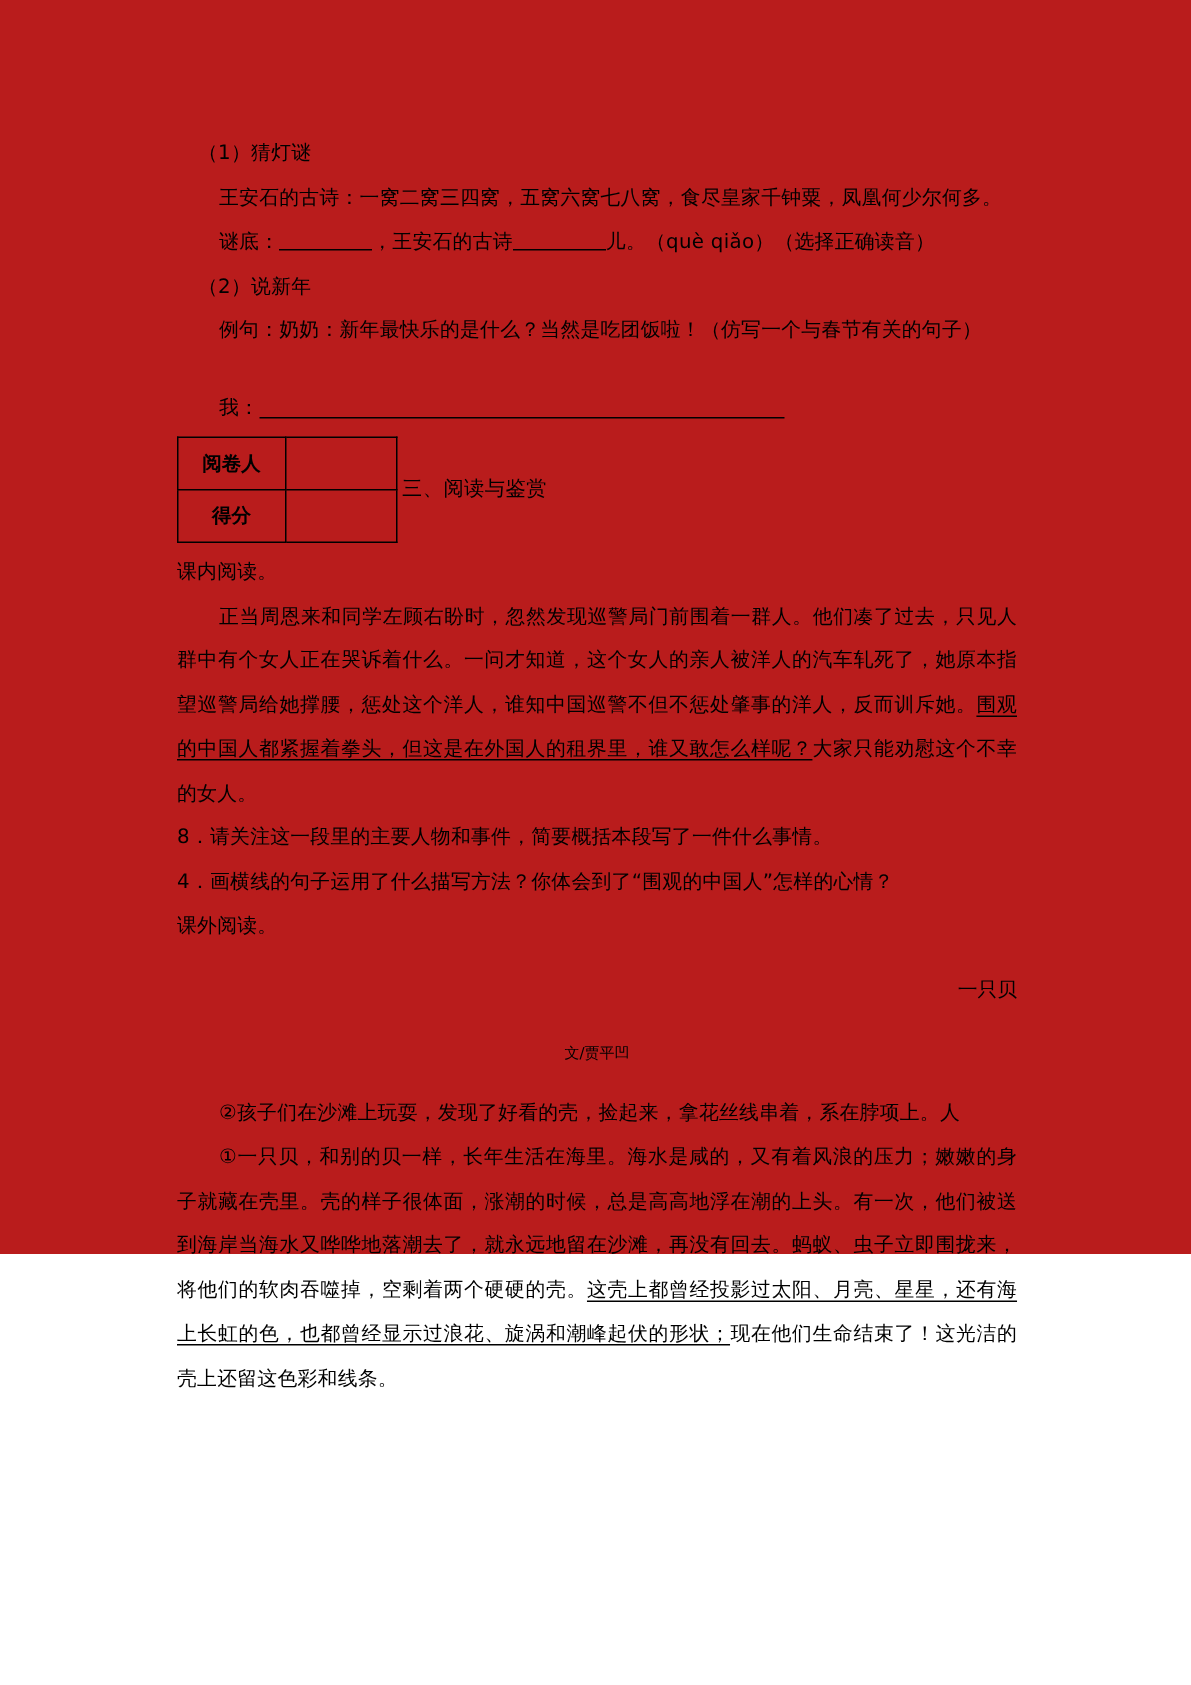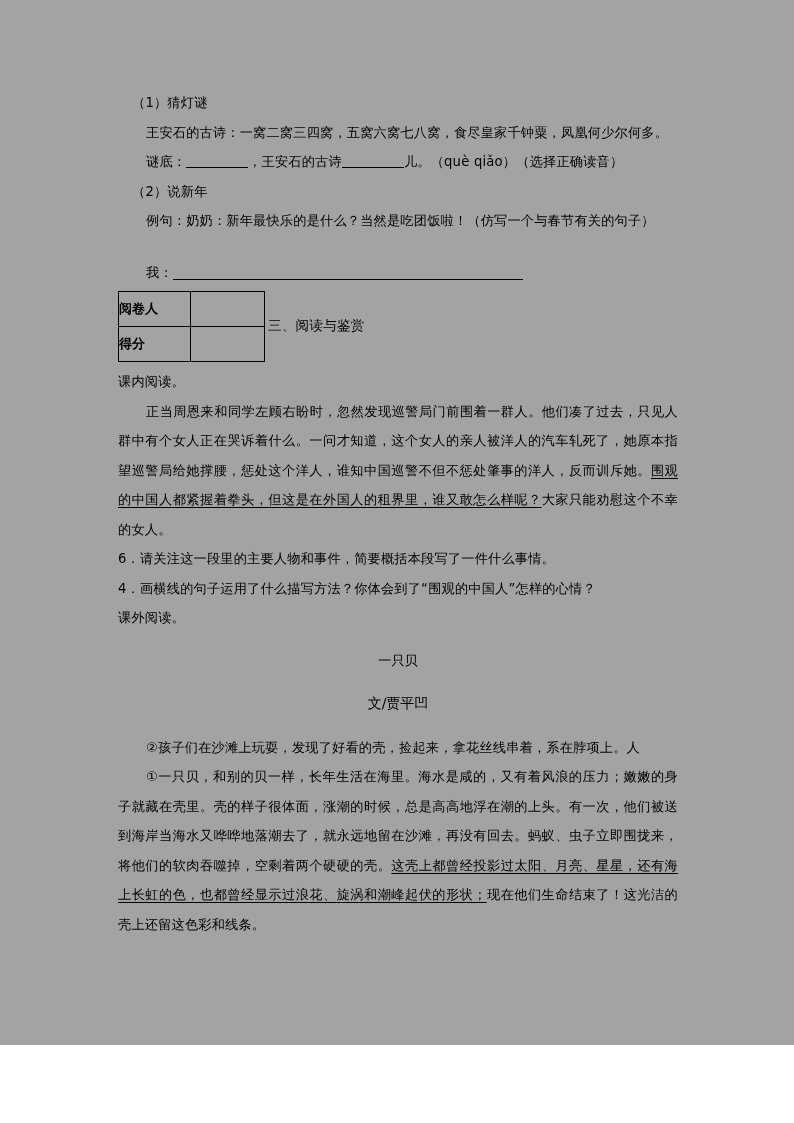--- a/index.html
+++ b/index.html
@@ -12,22 +12,22 @@
     height: 1123px;
     position: relative;
     font-family: "DejaVu Sans", "Liberation Sans", sans-serif;
     color: #000000;
     overflow: hidden;
   }
   .page {
     position: absolute;
     left: 0; top: 0;
     width: 794px;
-    height: 1045px;
-    background: #a3a3a3;
+    height: 836px;
+    background: #b91c1c;
   }
   .content {
     position: absolute;
     left: 118px;
     top: 88px;
     width: 560px;
   }
   
   .p {
     font-size: 13.2px;
@@ -76,44 +76,45 @@
     position: absolute;
     left: 0;
     top: 0;
     border-collapse: collapse;
     width: 147px;
   }
   table.score-table td {
     border: 1.3px solid #000;
     height: 34px;
     padding: 0;
+    text-align: center;
     vertical-align: middle;
   }
   td.lbl {
     width: 72px;
     font-size: 13px;
     font-weight: bold;
   }
   td.val { width: 75px; }
   .section-heading {
     position: absolute;
     left: 150px;
     top: 26px;
     font-size: 13.5px;
     font-weight: normal;
     letter-spacing: 0.3px;
     white-space: nowrap;
   }
   .title-line {
     font-size: 13.2px;
     line-height: 29.5px;
-    text-align: center;
+    text-align: right;
   }
   .author-line {
-    font-size: 14px;
+    font-size: 10px;
     line-height: 29.5px;
     text-align: center;
   }
   .qnum { font-size: 13.2px; }
 </style>
 </head>
 <body>
 
 <div class="page">
   <div class="content">
@@ -145,21 +146,21 @@
         </tr>
       </tbody>
         </table>
       <div class="section-heading">三、阅读与鉴赏</div>
     </div>
 
     <p class="p noindent">课内阅读。</p>
 
     <p class="p indent2"><span>正当周恩来和同学左顾右盼时，忽然发现巡警局门前围着一群人。他们凑了过去，只见人群中有个女人正在哭诉着什么。一问才知道，这个女人的亲人被洋人的汽车轧死了，她原本指望巡警局给她撑腰，惩处这个洋人，谁知中国巡警不但不惩处肇事的洋人，反而训斥她。</span><span class="underline-text">围观的中国人都紧握着拳头，但这是在外国人的租界里，谁又敢怎么样呢？</span><span>大家只能劝慰这个不幸的女人。</span></p>
 
-    <p class="p noindent qnum">6．请关注这一段里的主要人物和事件，简要概括本段写了一件什么事情。</p>
+    <p class="p noindent qnum">8．请关注这一段里的主要人物和事件，简要概括本段写了一件什么事情。</p>
     <p class="p noindent qnum">4．画横线的句子运用了什么描写方法？你体会到了“围观的中国人”怎样的心情？</p>
 
     <p class="p noindent">课外阅读。</p>
 
     <p class="title-line">一只贝</p>
     <p class="author-line">文/贾平凹</p>
 
     <p class="p indent2">②孩子们在沙滩上玩耍，发现了好看的壳，捡起来，拿花丝线串着，系在脖项上。人</p>
 
     <p class="p indent2"><span>①一只贝，和别的贝一样，长年生活在海里。海水是咸的，又有着风浪的压力；嫩嫩的身子就藏在壳里。壳的样子很体面，涨潮的时候，总是高高地浮在潮的上头。有一次，他们被送到海岸当海水又哗哗地落潮去了，就永远地留在沙滩，再没有回去。蚂蚁、虫子立即围拢来，将他们的软肉吞噬掉，空剩着两个硬硬的壳。</span><span class="underline-text">这壳上都曾经投影过太阳、月亮、星星，还有海上长虹的色，也都曾经显示过浪花、旋涡和潮峰起伏的形状；</span><span>现在他们生命结束了！这光洁的壳上还留这色彩和线条。</span></p>

